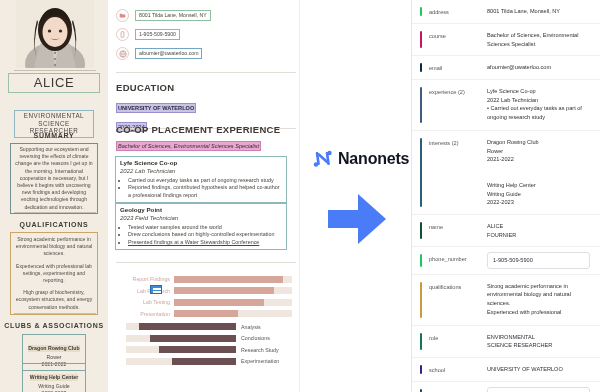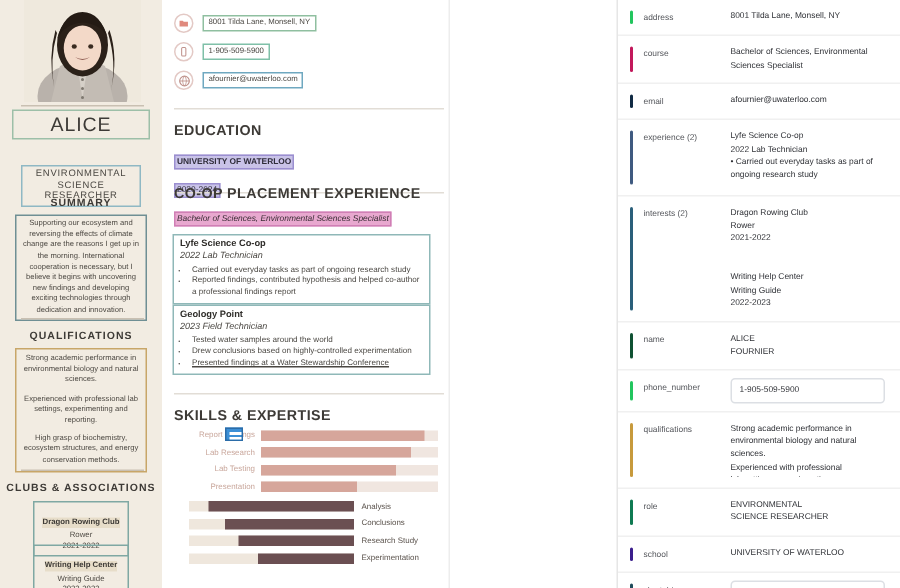--- a/index.html
+++ b/index.html
@@ -261,21 +261,20 @@
         <ul>
           <li>Tested water samples around the world</li>
           <li>Drew conclusions based on highly-controlled experimentation</li>
           <li class="ul-line">Presented findings at a Water Stewardship Conference</li>
         </ul>
       </div>
 
       <div class="divider" style="top:262px"></div>
 
       <div class="skills">
-        <div class="sk-title">SKILLS &amp; EXPERTISE</div>
         <div class="sk-badge"></div>
 
         <div id="left-bars">
             <div class="sk-row">
               <div class="sk-lab-l">Report Findings</div>
               <div class="sk-track" style="background: rgb(240, 230, 224);">
                 <div class="sk-fill" style="width: 92%; background: rgb(214, 166, 155);"></div>
               </div>
             </div>
             <div class="sk-row">
@@ -326,20 +325,42 @@
               </div>
               <div class="sk-lab-r">Experimentation</div>
             </div>
           </div>
       </div>
     </div>
   </div>
 
   <div class="vsep2"></div>
 
+  <div class="mid">
+    <div class="logo">
+      <span class="logo-mark">
+        <svg width="22" height="22" viewBox="0 0 22 22">
+          <g fill="#4a7cf7">
+            <circle cx="4" cy="16.5" r="2.2"></circle>
+            <circle cx="17.5" cy="5" r="2.2"></circle>
+            <rect x="4.5" y="4" width="2.6" height="13" rx="1" transform="rotate(-8 5.8 10.5)"></rect>
+            <rect x="14.5" y="4" width="2.6" height="13" rx="1" transform="rotate(-8 15.8 10.5)"></rect>
+            <rect x="4" y="9" width="14" height="2.6" rx="1" transform="rotate(42 11 10.3)"></rect>
+          </g>
+        </svg>
+      </span>
+      <span class="logo-text">Nanonets</span>
+    </div>
+
+    <div class="arrow">
+      <svg width="62" height="58" viewBox="0 0 62 58">
+        <path d="M2 20 L32 20 L32 4 L60 29 L32 54 L32 38 L2 38 Z" fill="#4a7cf7"></path>
+      </svg>
+    </div>
+  </div>
 
   <div class="vsep"></div>
 
   <div class="panel" id="panel">
       <div class="frow">
         <div class="fbar" style="background: rgb(34, 197, 94);"></div>
         <div class="fkey">address</div>
         <div class="fval">8001 Tilda Lane, Monsell, NY</div>
       </div>
       <div class="frow">

